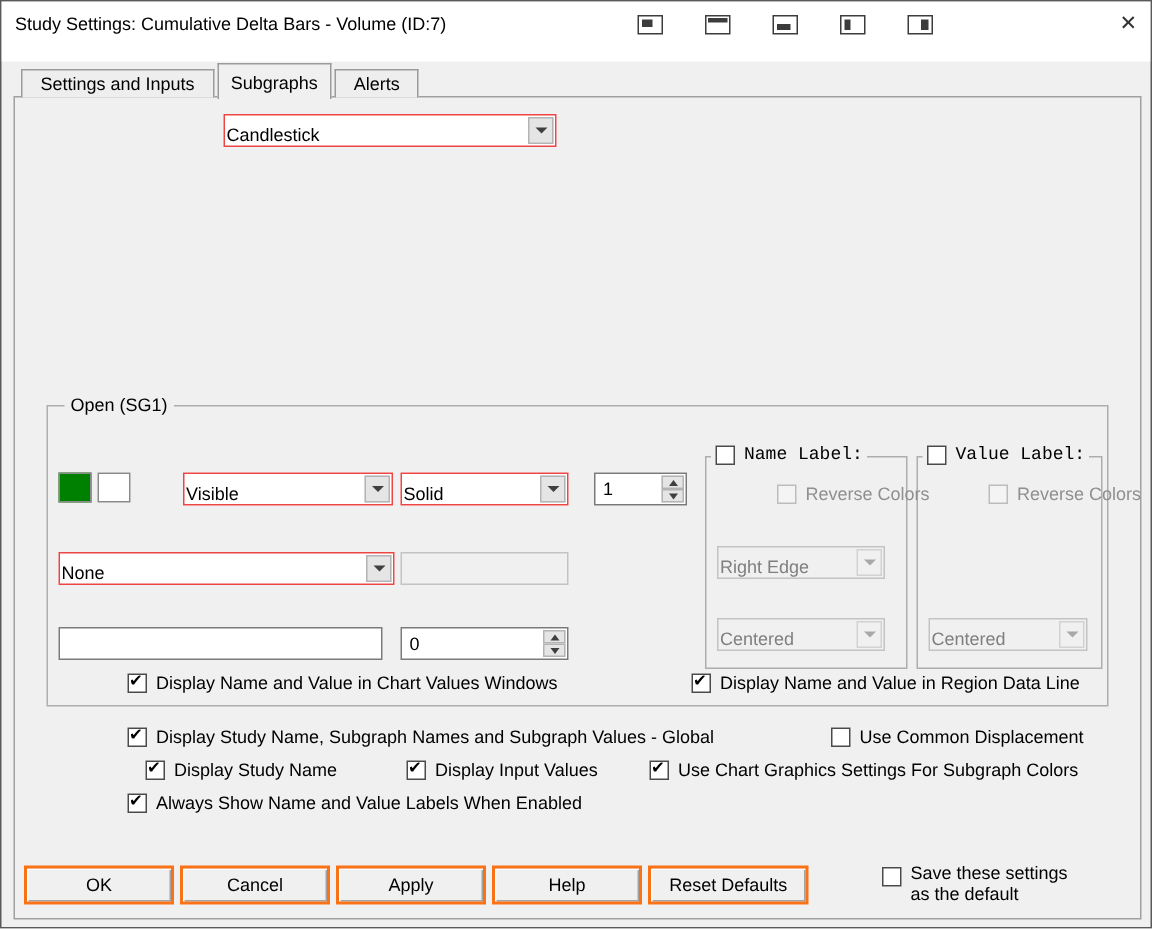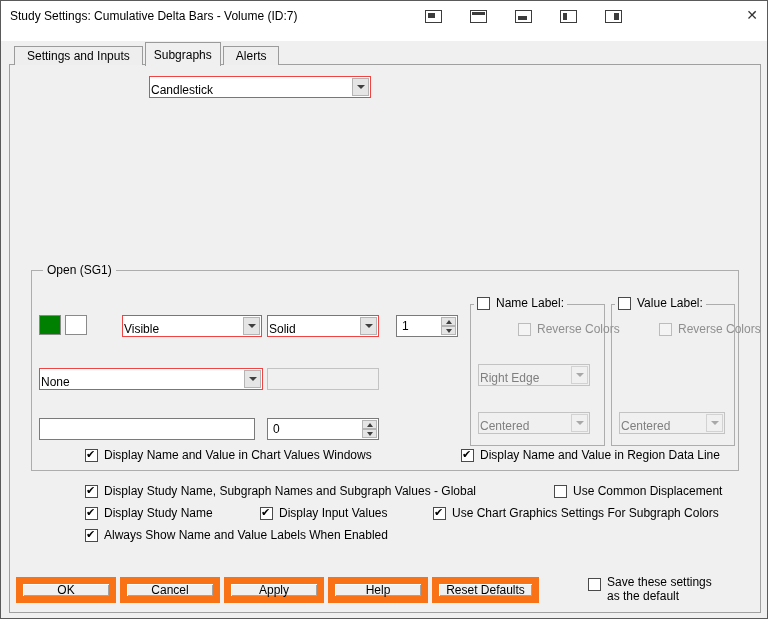--- a/index.html
+++ b/index.html
@@ -53,25 +53,25 @@
   .w0{width:253px;padding-left:2px;}
   .w1{width:127px;}
   .w2{width:117px;}
   .w3{width:58px;}
   .w4{width:115px;}
   .w5{width:38px;border-right:none;}
   .swatch{width:17px;height:12px;border:1px solid rgba(0,0,0,0.45);box-sizing:border-box;margin-right:13px;flex:none;}
   
   .groupbox{position:absolute;border:1px solid #adadad;box-sizing:border-box;z-index:1;}
   .legend{position:absolute;background:#f0f0f0;padding:0 4px;white-space:nowrap;z-index:2;line-height:14px;}
-  .panel-head{position:absolute;background:#f0f0f0;padding:0 3px;z-index:3;}
+  .panel-head{position:absolute;background:#f0f0f0;padding:0 3px;z-index:3;font-family:Liberation Mono, monospace;}
   
   .color-btn{position:absolute;width:22px;height:20px;border:1px solid #8a8a8a;box-sizing:border-box;z-index:2;}
   
-  .btn{position:absolute;height:26px;background:#f0f0f0;border:7px solid #f97316;box-shadow:inset 1px 1px 0 #ffffff, inset -1px -1px 0 #a3a3a3;box-sizing:border-box;display:flex;align-items:center;justify-content:center;white-space:nowrap;z-index:2;}
+  .btn{position:absolute;height:26px;background:#f0f0f0;border:2px solid #f97316;box-shadow:inset 1px 1px 0 #ffffff, inset -1px -1px 0 #a3a3a3;box-sizing:border-box;display:flex;align-items:center;justify-content:center;white-space:nowrap;z-index:2;}
   .two-line{display:flex;flex-direction:column;line-height:14px;}
 </style>
 </head>
 <body>
 
 <div class="dialog">
 
   <div class="titlebar">
     <span class="title-text">Study Settings: Cumulative Delta Bars - Volume (ID:7)</span>
     <div class="tb-icons">
@@ -283,25 +283,25 @@
   </div>
 
   <div class="check-row" style="left:44px;top:484px;">
     <span class="cb checked"></span>
     <span class="cb-label">Display Study Name, Subgraph Names and Subgraph Values - Global</span>
   </div>
   <div class="check-row" style="left:513px;top:484px;">
     <span class="cb"></span>
     <span class="cb-label">Use Common Displacement</span>
   </div>
-  <div class="check-row" style="left:44px;top:506px;">
+  <div class="check-row" style="left:56px;top:506px;">
     <span class="cb checked"></span>
     <span class="cb-label">Display Study Name</span>
   </div>
-  <div class="check-row" style="left:219px;top:506px;">
+  <div class="check-row" style="left:230px;top:506px;">
     <span class="cb checked"></span>
     <span class="cb-label">Display Input Values</span>
   </div>
   <div class="check-row" style="left:392px;top:506px;">
     <span class="cb checked"></span>
     <span class="cb-label">Use Chart Graphics Settings For Subgraph Colors</span>
   </div>
   <div class="check-row" style="left:44px;top:528px;">
     <span class="cb checked"></span>
     <span class="cb-label">Always Show Name and Value Labels When Enabled</span>

